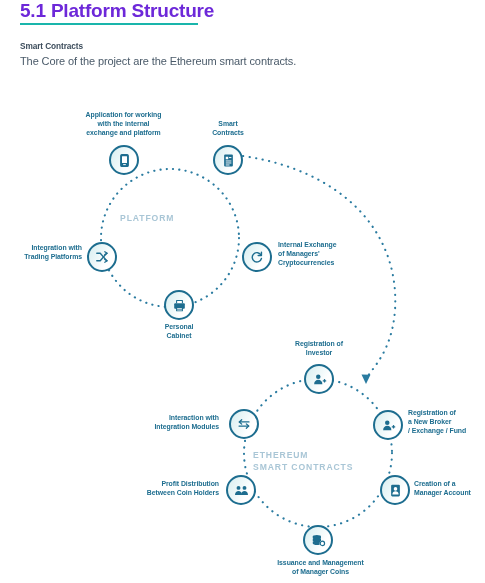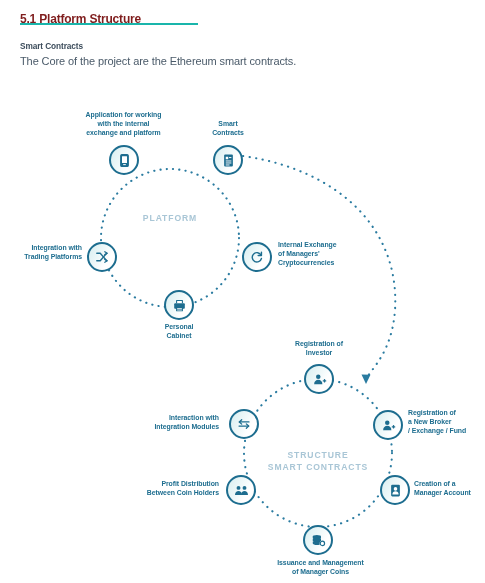--- a/index.html
+++ b/index.html
@@ -10,23 +10,23 @@
   body {
     width: 485px; height: 583px;
     position: relative;
     font-family: "Liberation Sans", sans-serif;
     overflow: hidden;
   }
 
   
   #header { position: absolute; left: 0; top: 0; width: 485px; }
   #page-title {
-    position: absolute; left: 20px; top: 12px;
-    font-size: 12px; font-weight: bold;
-    color: #7f1d1d; letter-spacing: -0.2px;
+    position: absolute; left: 20px; top: 0px;
+    font-size: 19px; font-weight: bold;
+    color: #6d28d9; letter-spacing: -0.2px;
     white-space: nowrap;
   }
   #title-rule {
     position: absolute; left: 20px; top: 23px;
     width: 178px; height: 2px; background: #19b5ab;
   }
   #subsection-title {
     position: absolute; left: 20px; top: 41px;
     font-size: 8.3px; font-weight: bold; color: #3d4d5c;
     letter-spacing: -0.1px; white-space: nowrap;
@@ -48,21 +48,21 @@
     border-radius: 50%;
     background: linear-gradient(120deg, #d8eef0 0%, #eef8f9 42%, #ffffff 70%);
     border: 2px solid #1d6d8f;
     display: flex; align-items: center; justify-content: center;
   }
   .node svg { display: block; }
 
   
   .group-caption {
     position: absolute;
-    text-align: center;
+    text-align: left;
     font-size: 8.6px; font-weight: bold;
     color: #a9c6d6; letter-spacing: 0.9px;
     line-height: 11.5px;
     white-space: nowrap;
   }
 
   
   .label {
     position: absolute;
     font-size: 6.9px; font-weight: bold;
@@ -95,21 +95,21 @@
     <path d="M 243 156 C 340 170, 400 230, 395 310 C 392 352, 372 368, 366 379" fill="none" stroke="#2a7ba0" stroke-width="2.1" stroke-linecap="round" stroke-dasharray="0.2 6.4"></path>
 
     <path d="M 366 384 L 361.5 374.5 L 370.5 374.8 Z" fill="#2a7ba0"></path>
   </svg>
 
   <div class="group-caption" style="left:120px; top:213px; width:100px;">
     <div>PLATFORM</div>
   </div>
 
   <div class="group-caption" style="left:253px; top:450px; width:130px;">
-    <div>STRUCTURE</div>
+    <div>ETHEREUM</div>
     <div>SMART CONTRACTS</div>
   </div>
 
   <div class="node" style="left:109px; top:145px;">
     <span>
       <svg width="15" height="15" viewBox="0 0 24 24" fill="none" stroke="#1d6d8f" stroke-width="2" stroke-linecap="round" stroke-linejoin="round">
         <rect x="6" y="2.5" width="12" height="19" rx="2" fill="#1d6d8f" stroke="#1d6d8f"></rect>
         <rect x="8" y="5" width="8" height="11" rx="0.6" fill="#ffffff" stroke="none"></rect>
         <line x1="10.5" y1="18.6" x2="13.5" y2="18.6" stroke="#ffffff" stroke-width="1.6"></line>
       </svg>

